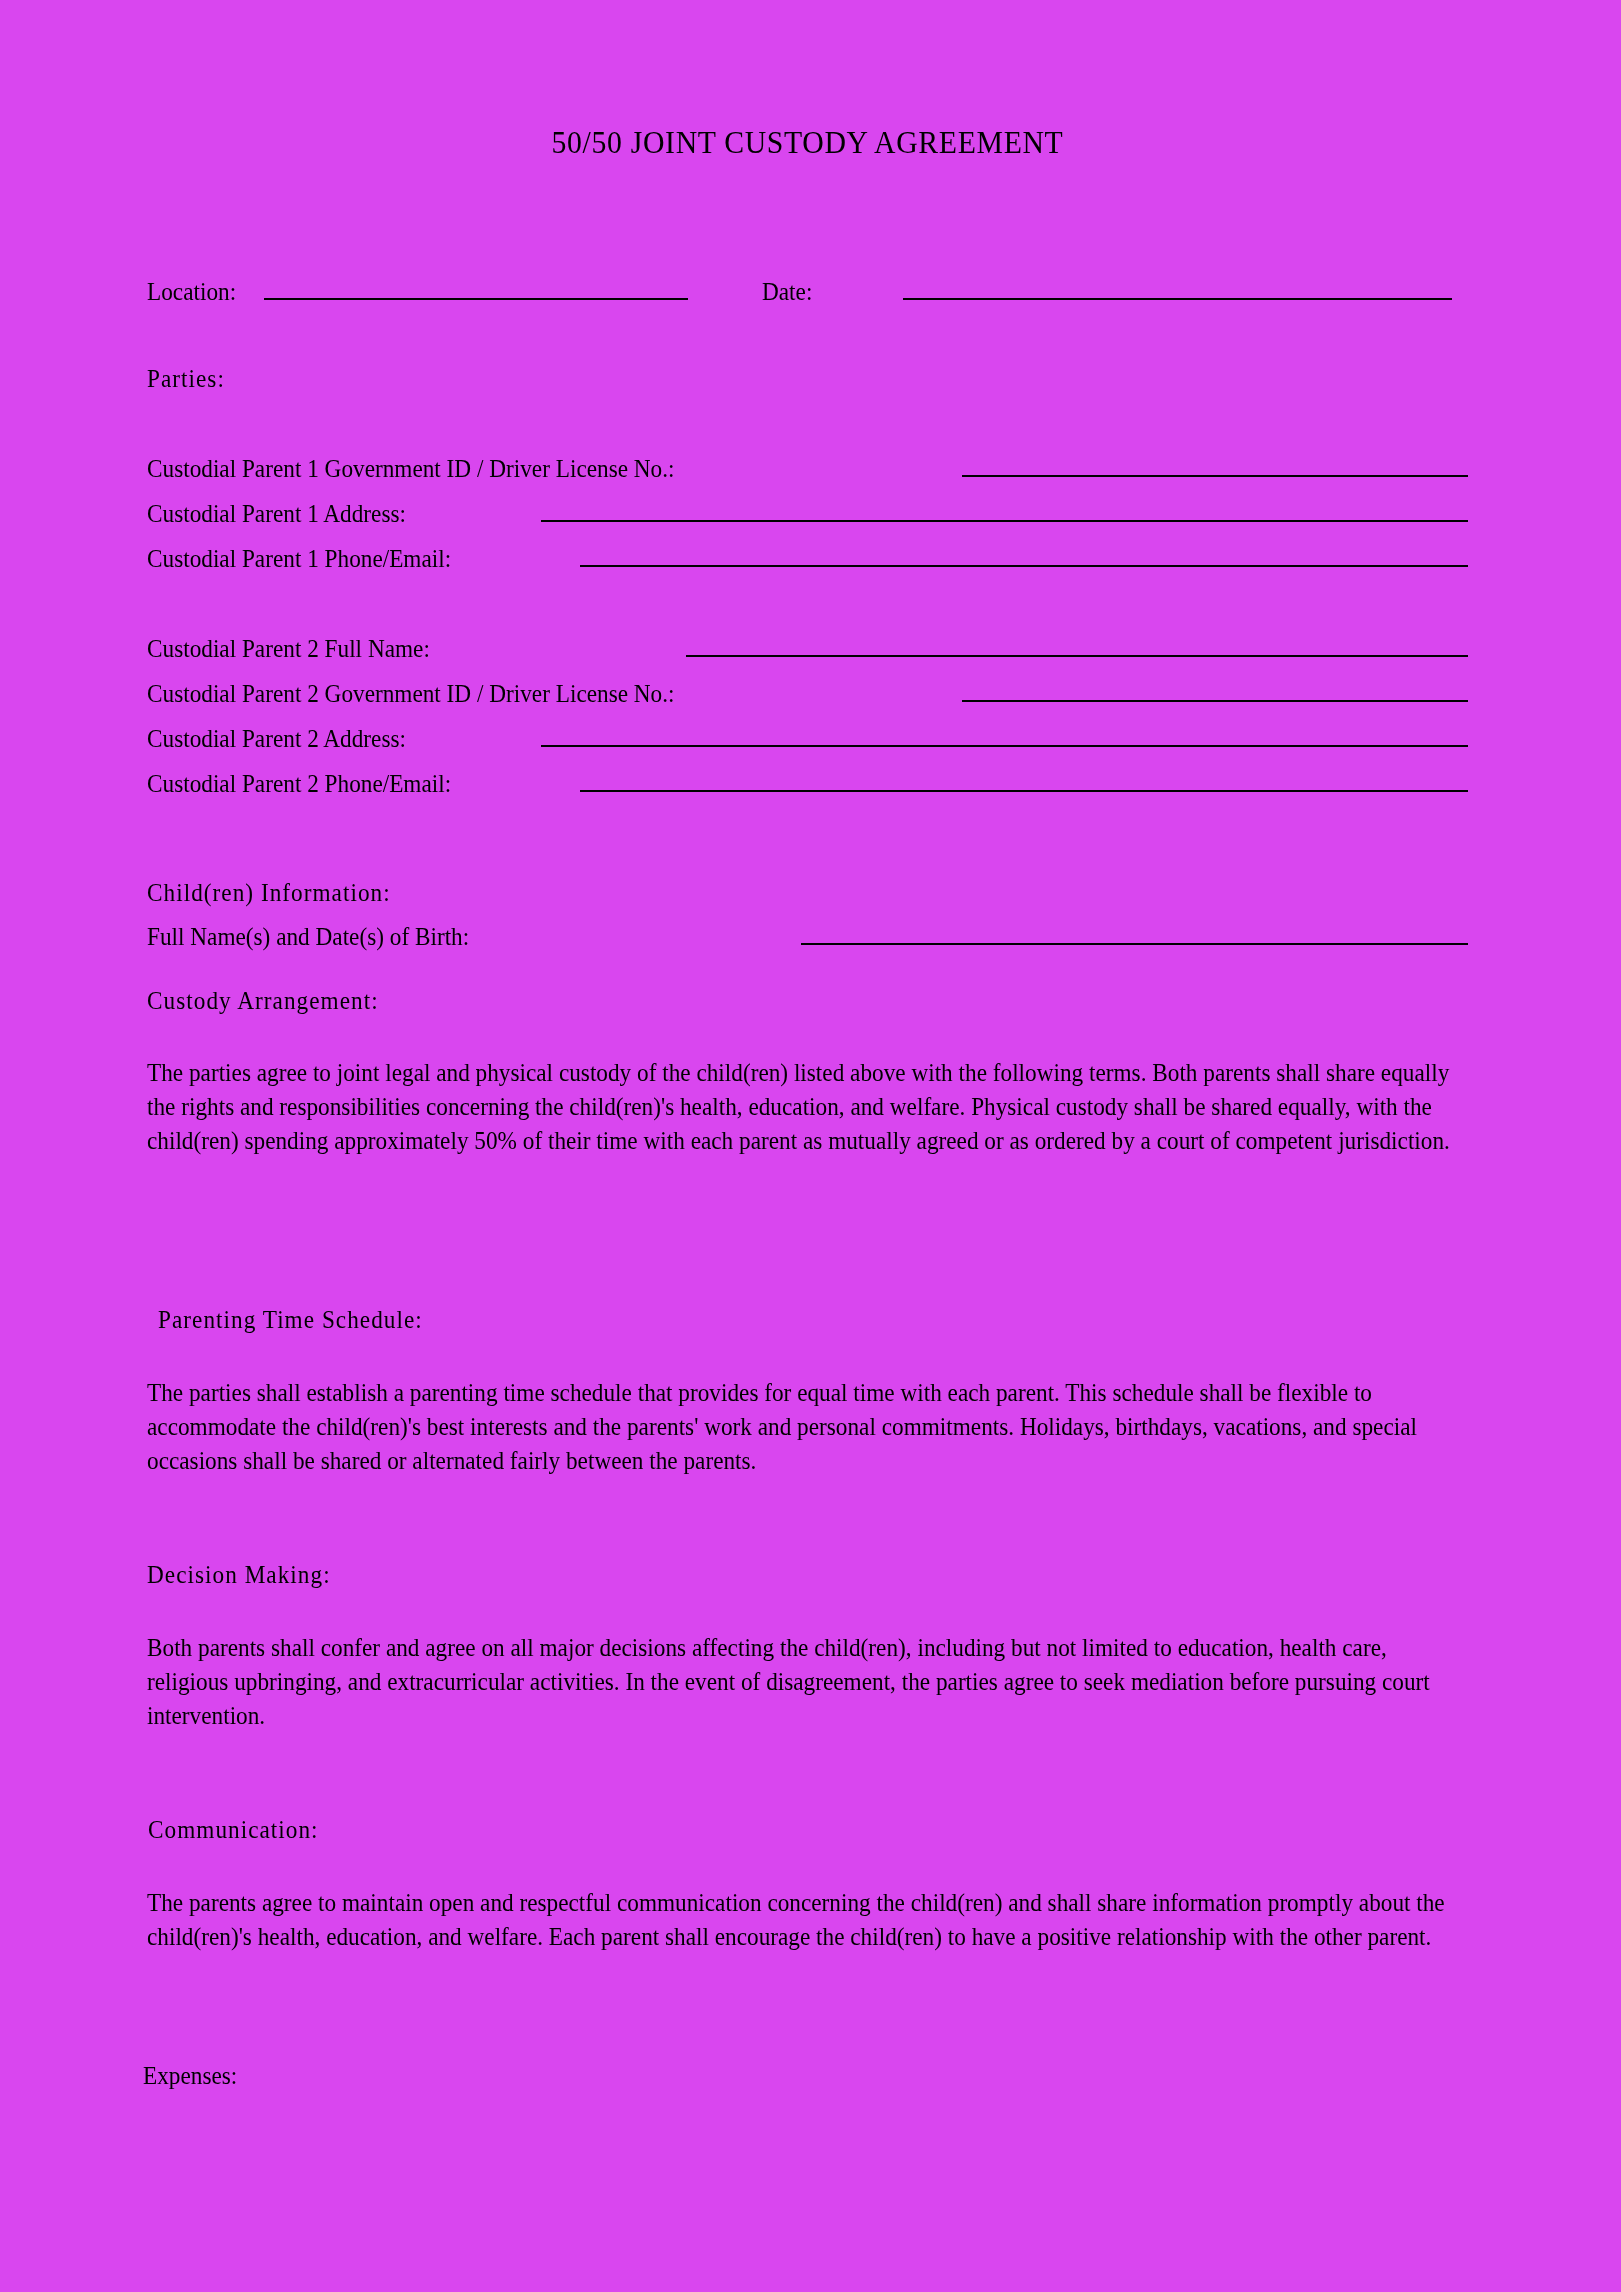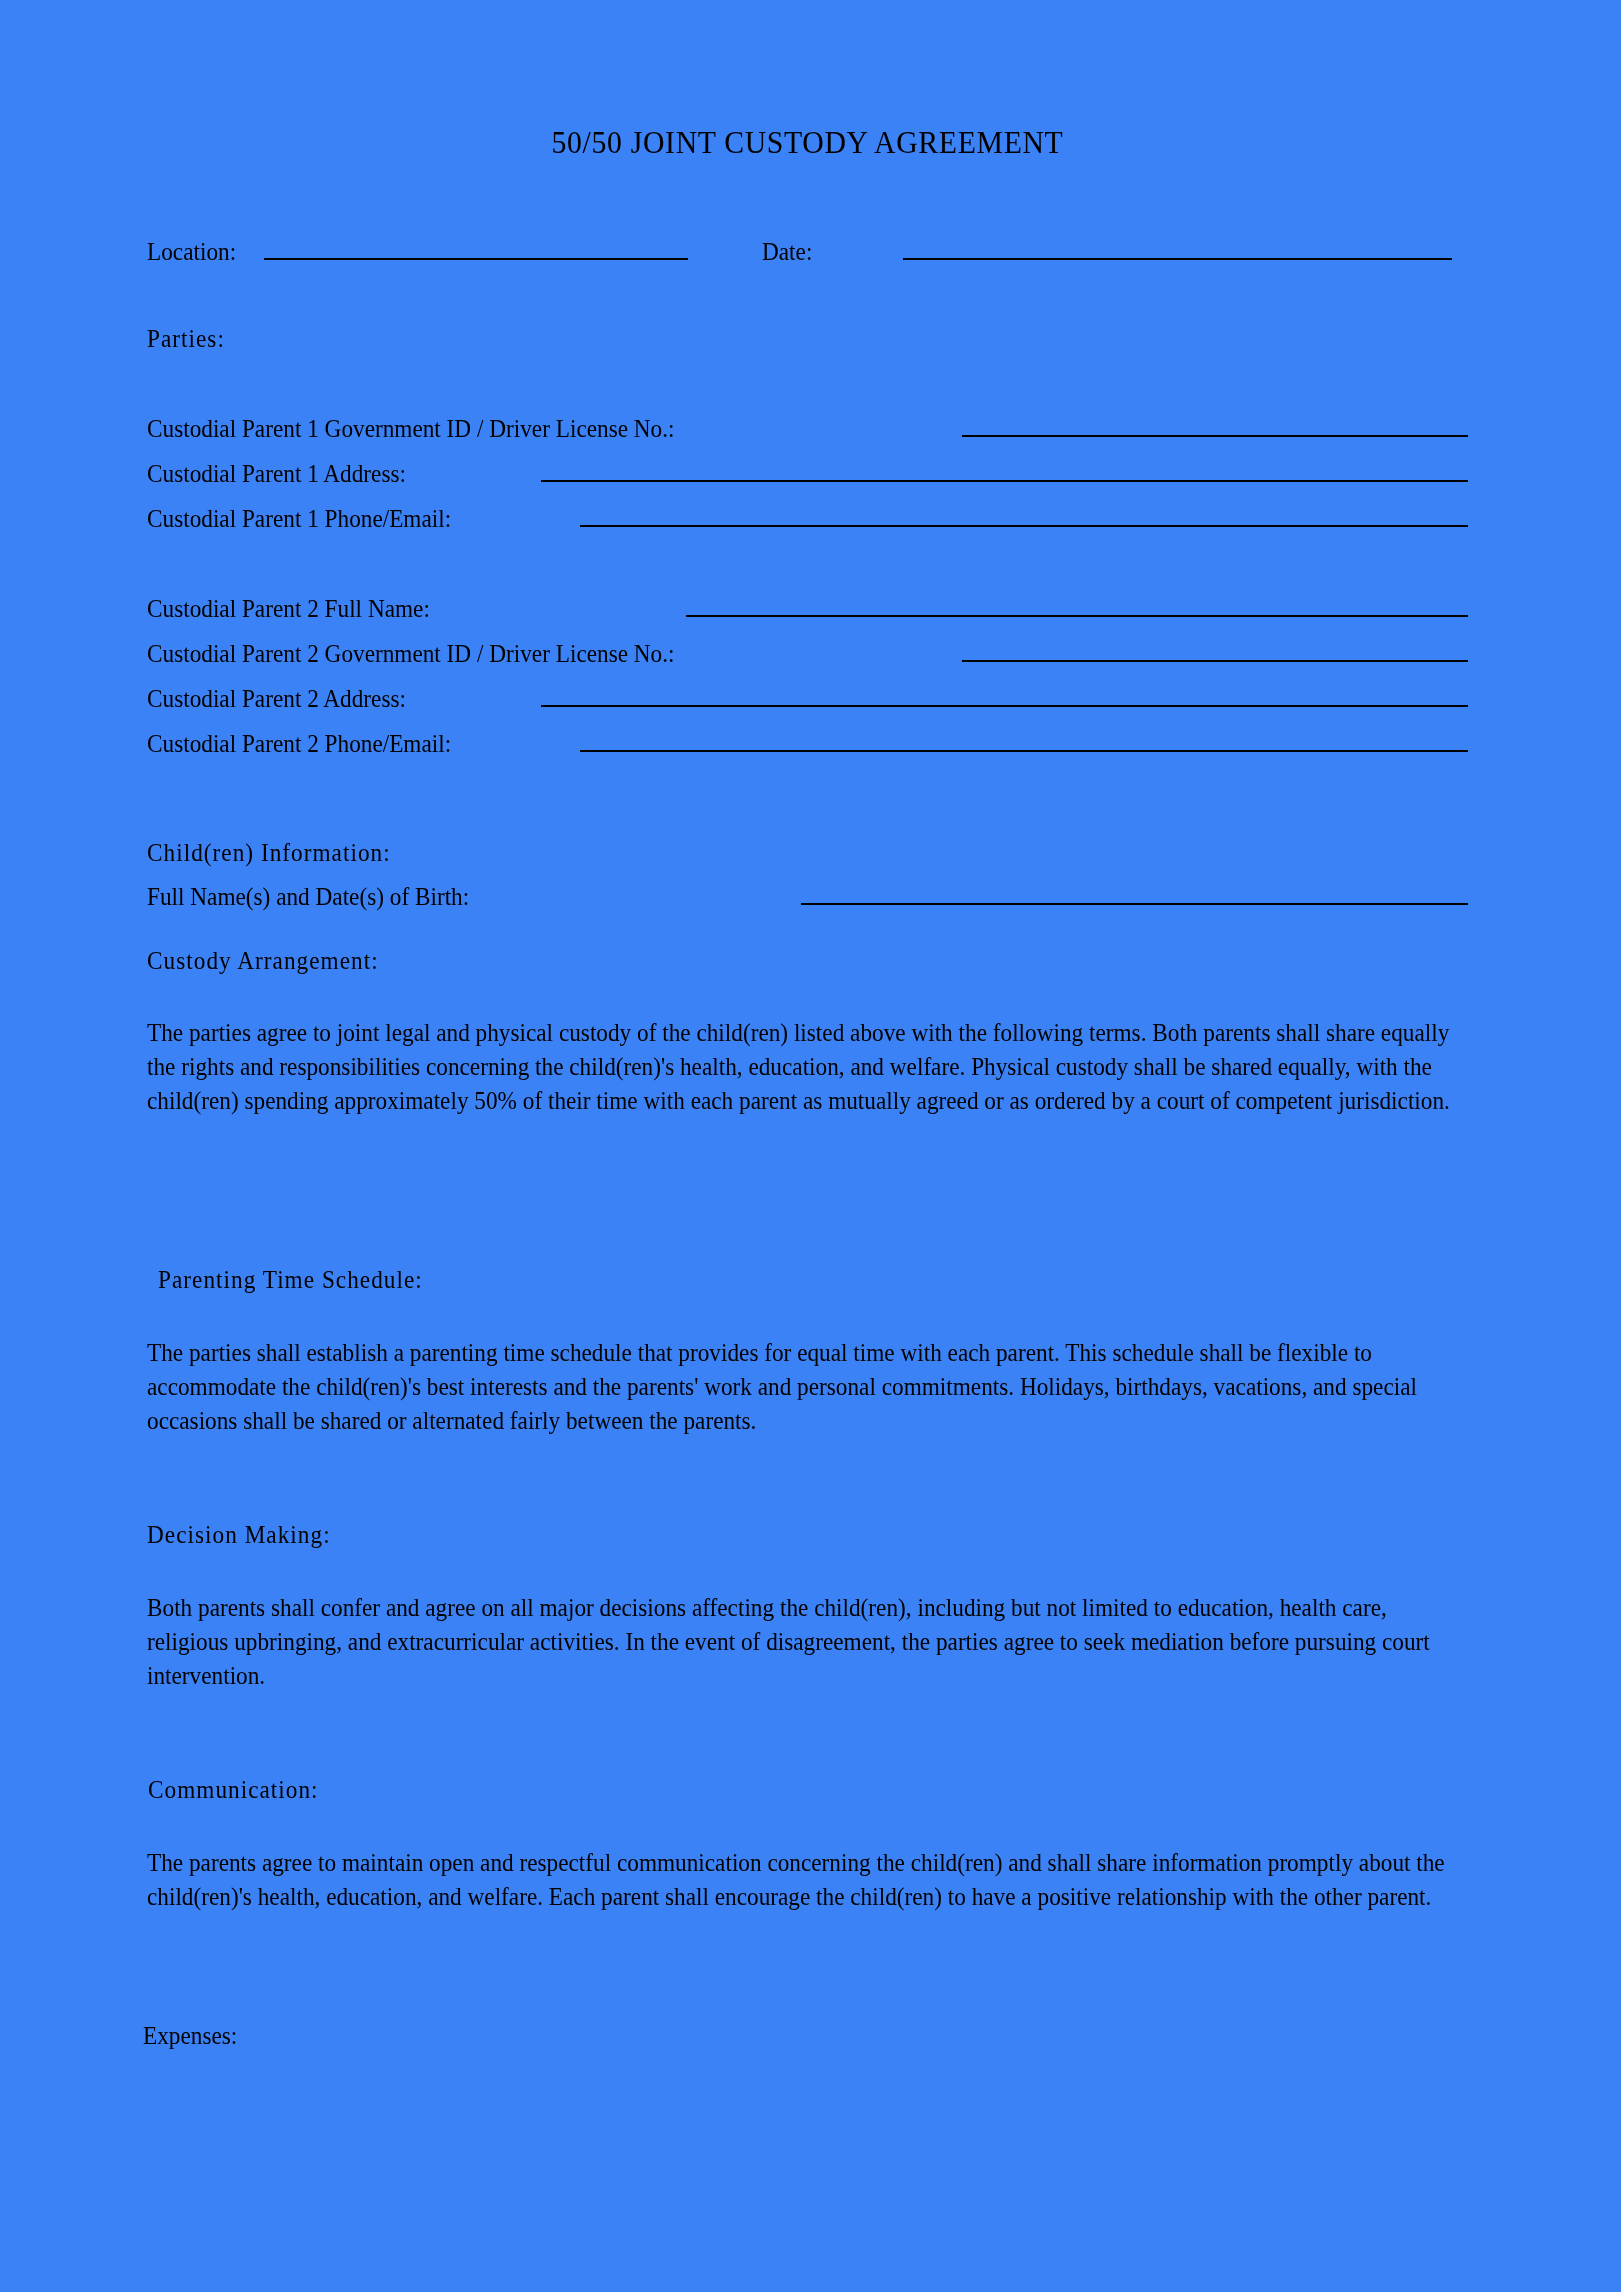--- a/index.html
+++ b/index.html
@@ -9,21 +9,21 @@
     background: #ffffff;
   }
   body {
     font-family: "Liberation Serif", "DejaVu Serif", serif;
     color: #000000;
   }
   .page {
     position: relative;
     width: 1621px;
     height: 2293px;
-    background: #3b82f6;
+    background: #d946ef;
     margin: 0 auto;
     overflow: hidden;
     box-sizing: border-box;
   }
   
   .content {
     position: absolute;
     left: 147px;
     top: 0;
     width: 1321px;   
@@ -79,21 +79,21 @@
     width: 107.5%;
   }
   .plain-head {
     font-size: 25px;
     transform: scaleX(0.93);
     transform-origin: left bottom;
     white-space: nowrap;
   }
 
   
-  .abs { position: absolute; }
+  .abs { position: absolute; margin-top: 40px; }
 </style>
 </head>
 <body>
 
 <div class="page">
 
   <div class="content">
     <h1 class="doc-title">50/50 JOINT CUSTODY AGREEMENT</h1>
   </div>
 

